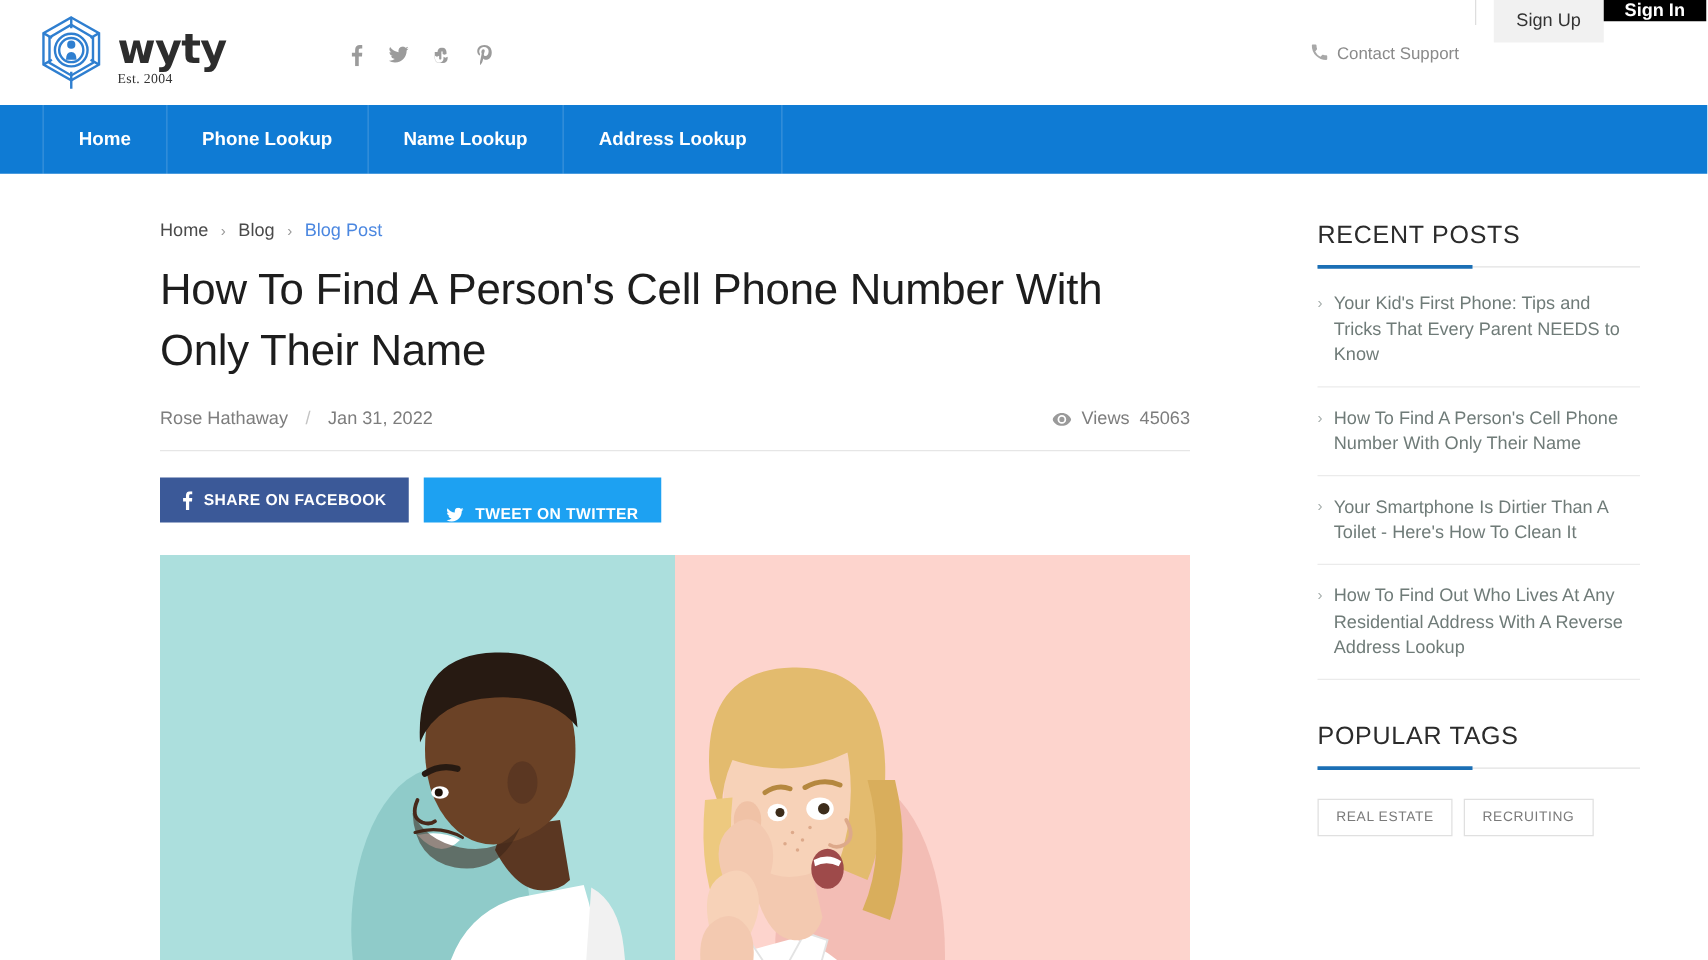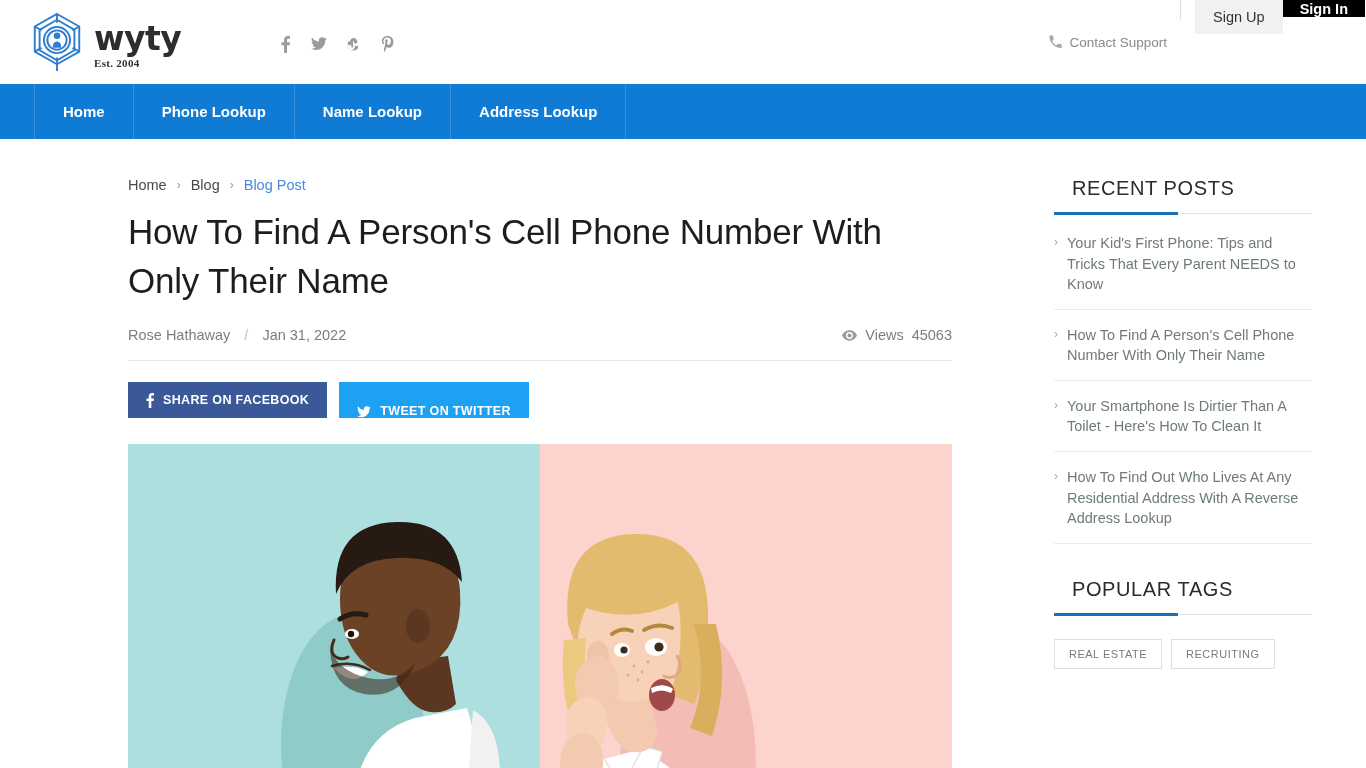--- a/index.html
+++ b/index.html
@@ -27,21 +27,21 @@
     font-family: "DejaVu Sans", sans-serif;
     font-size: 33px;
     font-weight: 700;
     letter-spacing: -0.5px;
     color: #2d2d2d;
     line-height: 0.95;
   }
   .brand-est {
     font-family: "Liberation Serif", serif;
     font-size: 11px;
-    font-weight: 700;
+    font-weight: 400;
     color: #333;
     letter-spacing: 0.3px;
     margin-top: 3px;
   }
 
   .social {
     display: flex;
     align-items: center;
     gap: 18px;
     margin-left: 96px;
@@ -206,21 +206,20 @@
   .hero-right { position: absolute; left: 50%; top: 0; width: 50%; height: 100%; background: #FDD4CD; }
 
   
   .widget { margin-bottom: 34px; }
   .widget-title {
     font-size: 20px;
     font-weight: 400;
     color: #2b2b2b;
     letter-spacing: 0.6px;
     padding-bottom: 13px;
-    margin-left: 18px;
   }
   .widget-rule {
     height: 1px;
     background: #e2e2e2;
     position: relative;
     margin-bottom: 4px;
   }
   .widget-rule::before {
     content: "";
     position: absolute;

